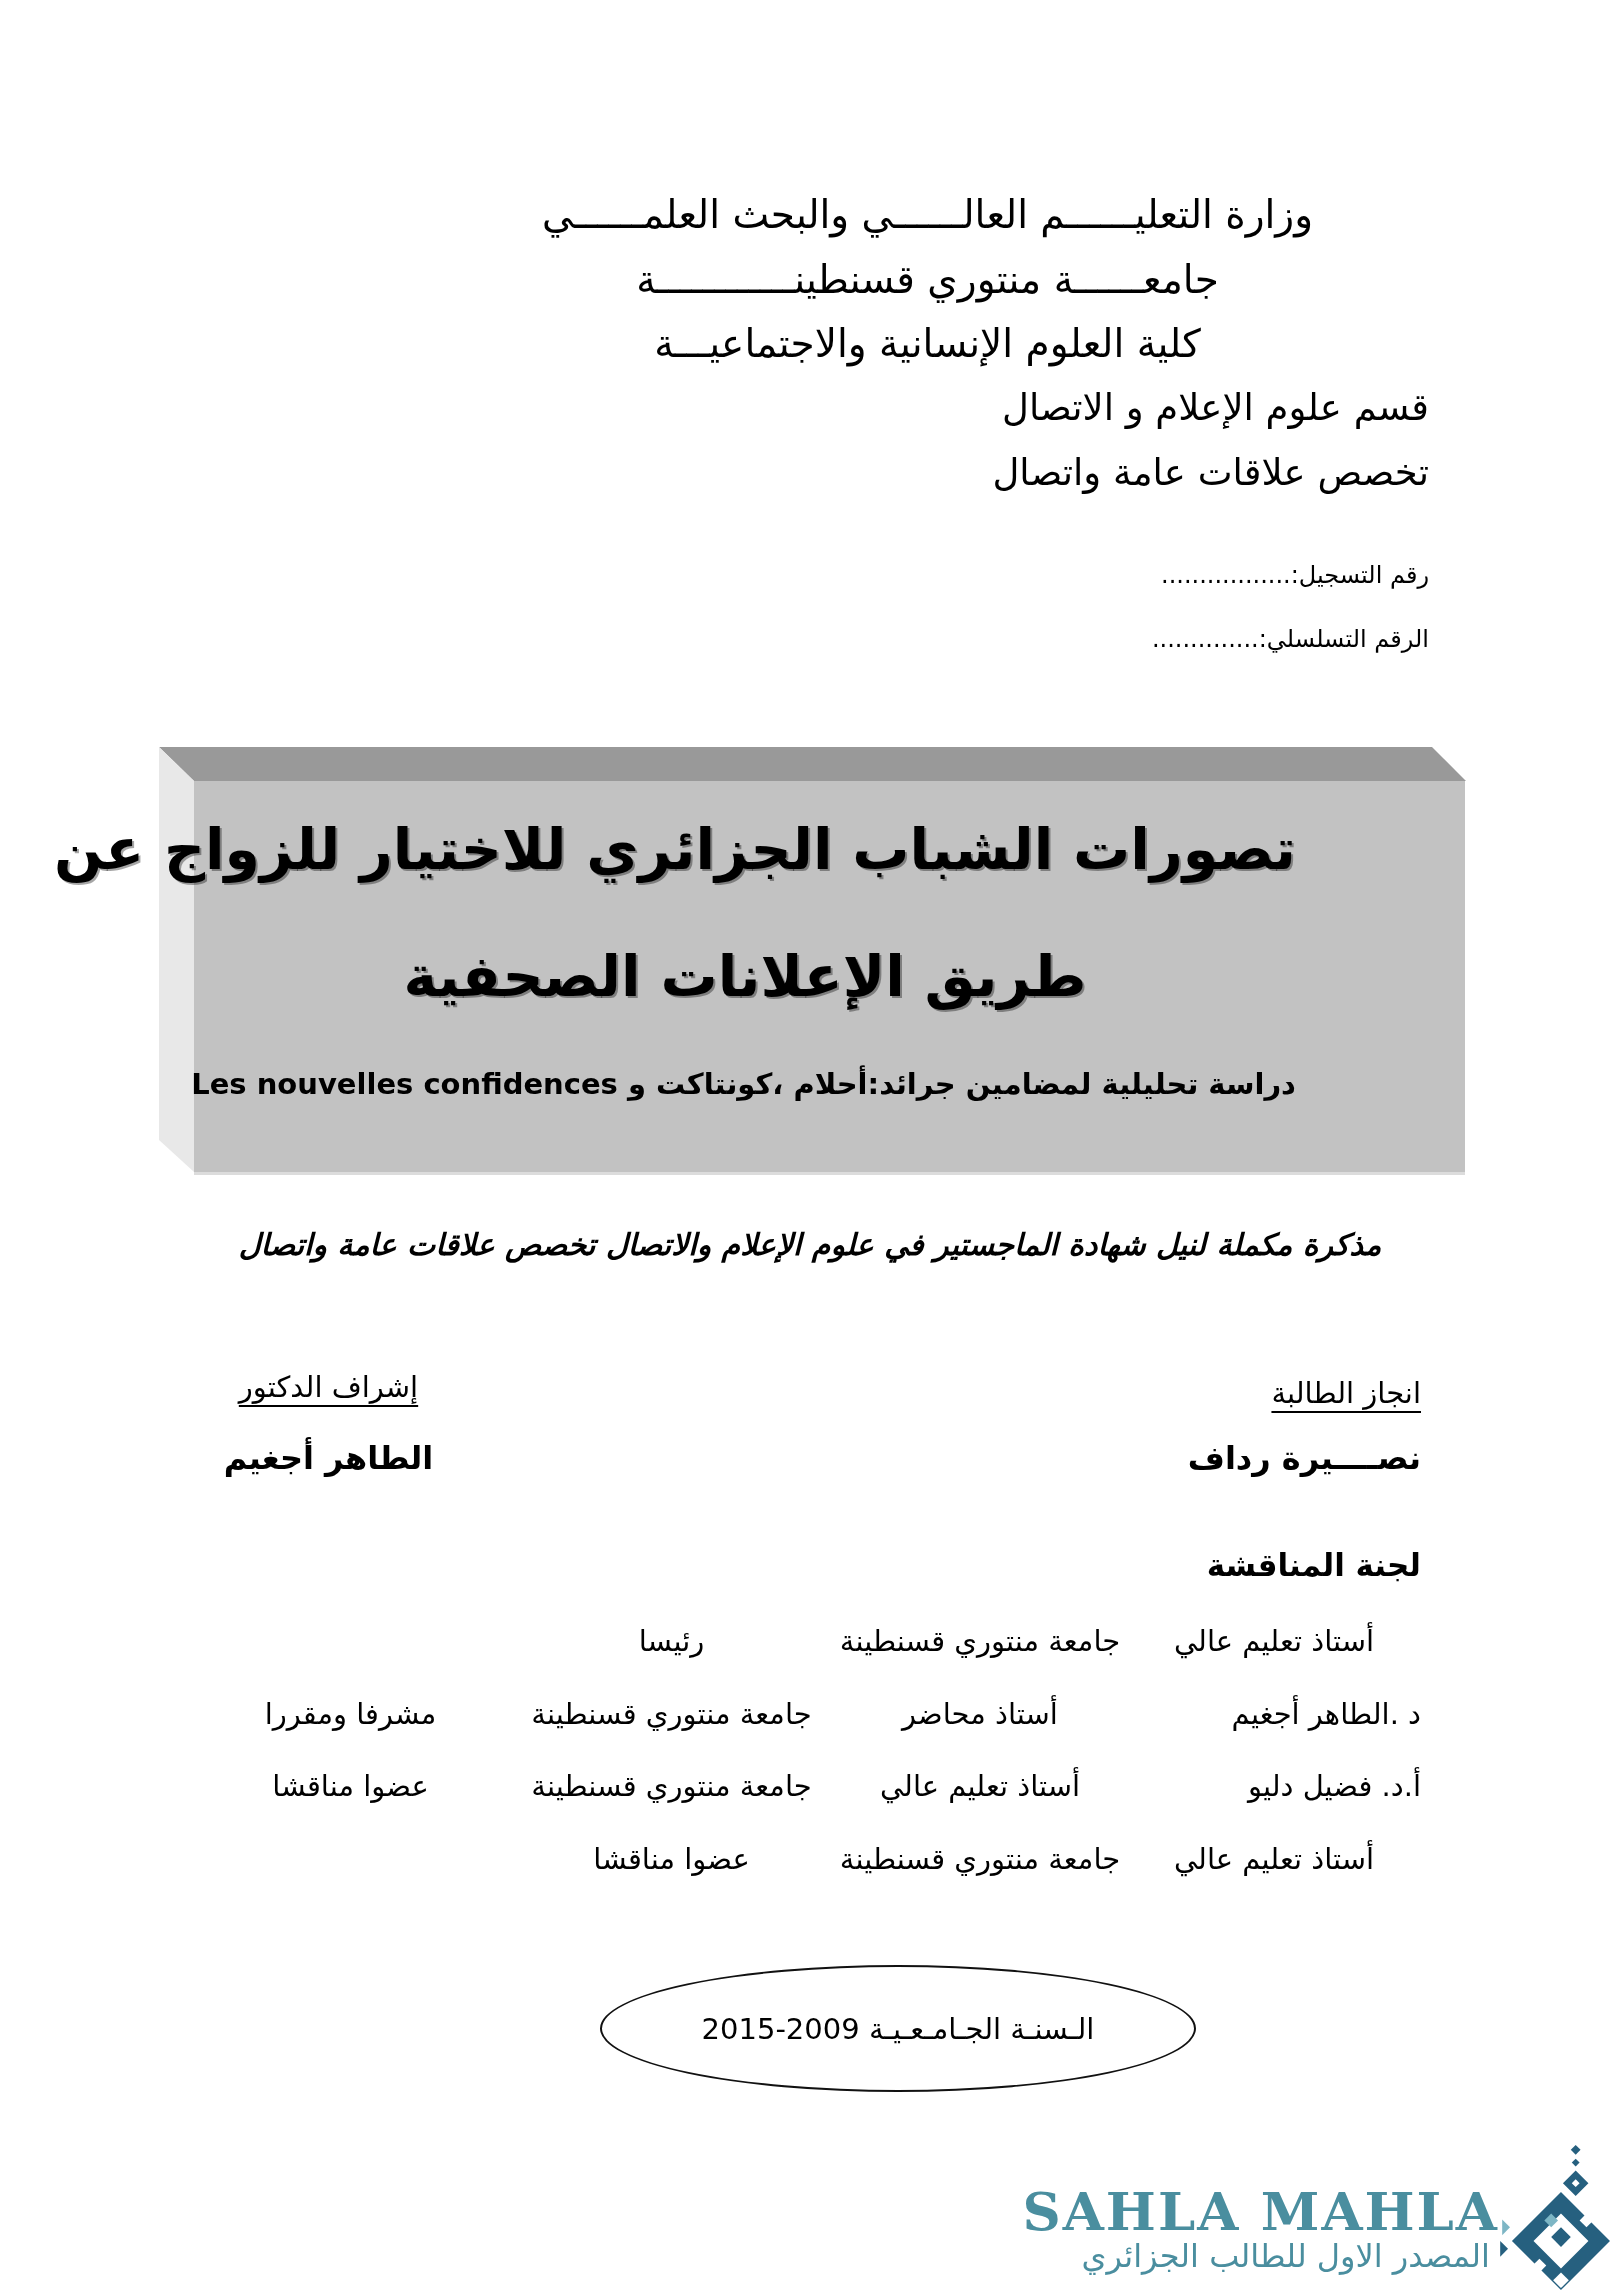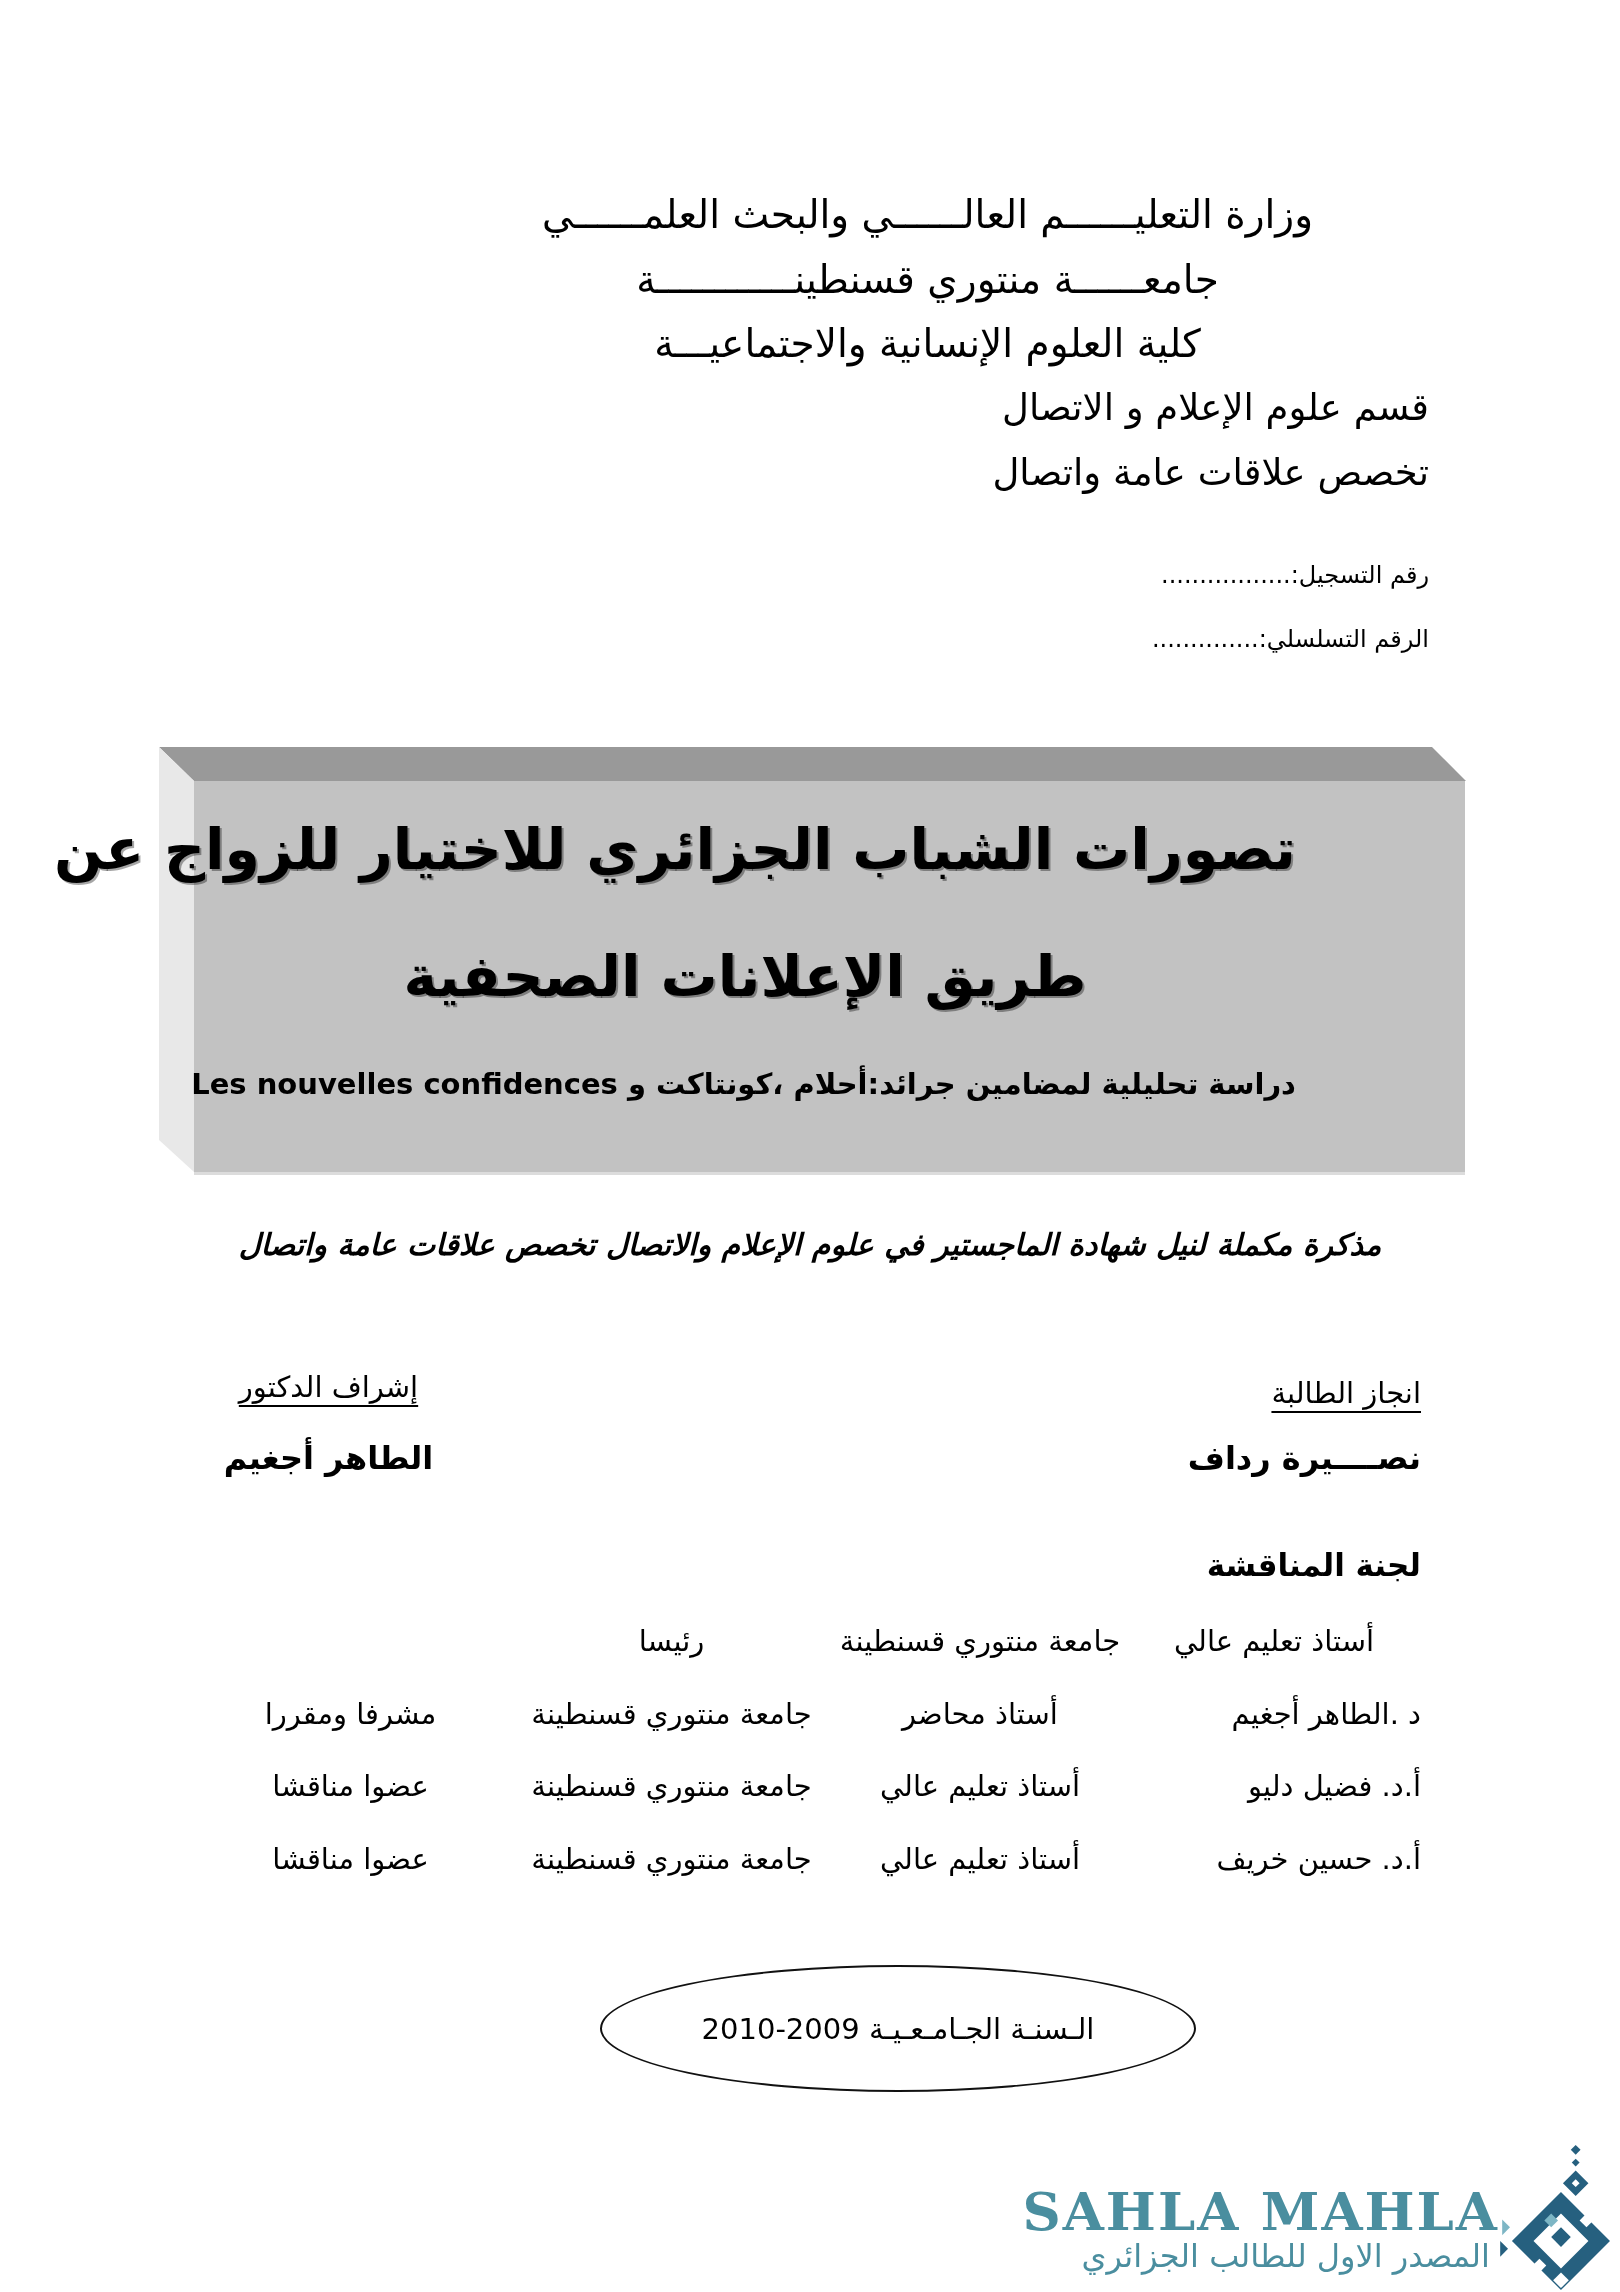--- a/index.html
+++ b/index.html
@@ -84,28 +84,27 @@
   <span class="cell-univ">جامعة منتوري قسنطينة</span>
   <span class="cell-role">مشرفا ومقررا</span>
 </div>
 <div class="abs committee-row" style="top:1757px;">
   <span class="cell-name">أ.د. فضيل دليو</span>
   <span class="cell-rank">أستاذ تعليم عالي</span>
   <span class="cell-univ">جامعة منتوري قسنطينة</span>
   <span class="cell-role">عضوا مناقشا</span>
 </div>
 <div class="abs committee-row" style="top:1830px;">
-  <span class="cell-name">أ.د. حسين خريف</span>
   <span class="cell-rank">أستاذ تعليم عالي</span>
   <span class="cell-univ">جامعة منتوري قسنطينة</span>
   <span class="cell-role">عضوا مناقشا</span>
 </div>
 
 <div class="abs year-oval">
-  <span class="rtl year-text">الـسنـة الجـامـعـيـة 2009‏-‏2010</span>
+  <span class="rtl year-text">الـسنـة الجـامـعـيـة 2009‏-‏2015</span>
 </div>
 
 <div class="abs brand-word" style="color:#4a8e9f;">SAHLA MAHLA</div>
 <div class="abs rtl brand-tag" style="color:#4a8e9f;">المصدر الاول للطالب الجزائري</div>
 
 <div class="abs brand-mark">
   <svg width="120" height="149" viewBox="0 0 122 152" xmlns="http://www.w3.org/2000/svg">
 
     <polygon points="77,2 82,7 77,12 72,7" fill="#26607f"></polygon>
     <polygon points="77,16 81,20 77,24 73,20" fill="#26607f"></polygon>

